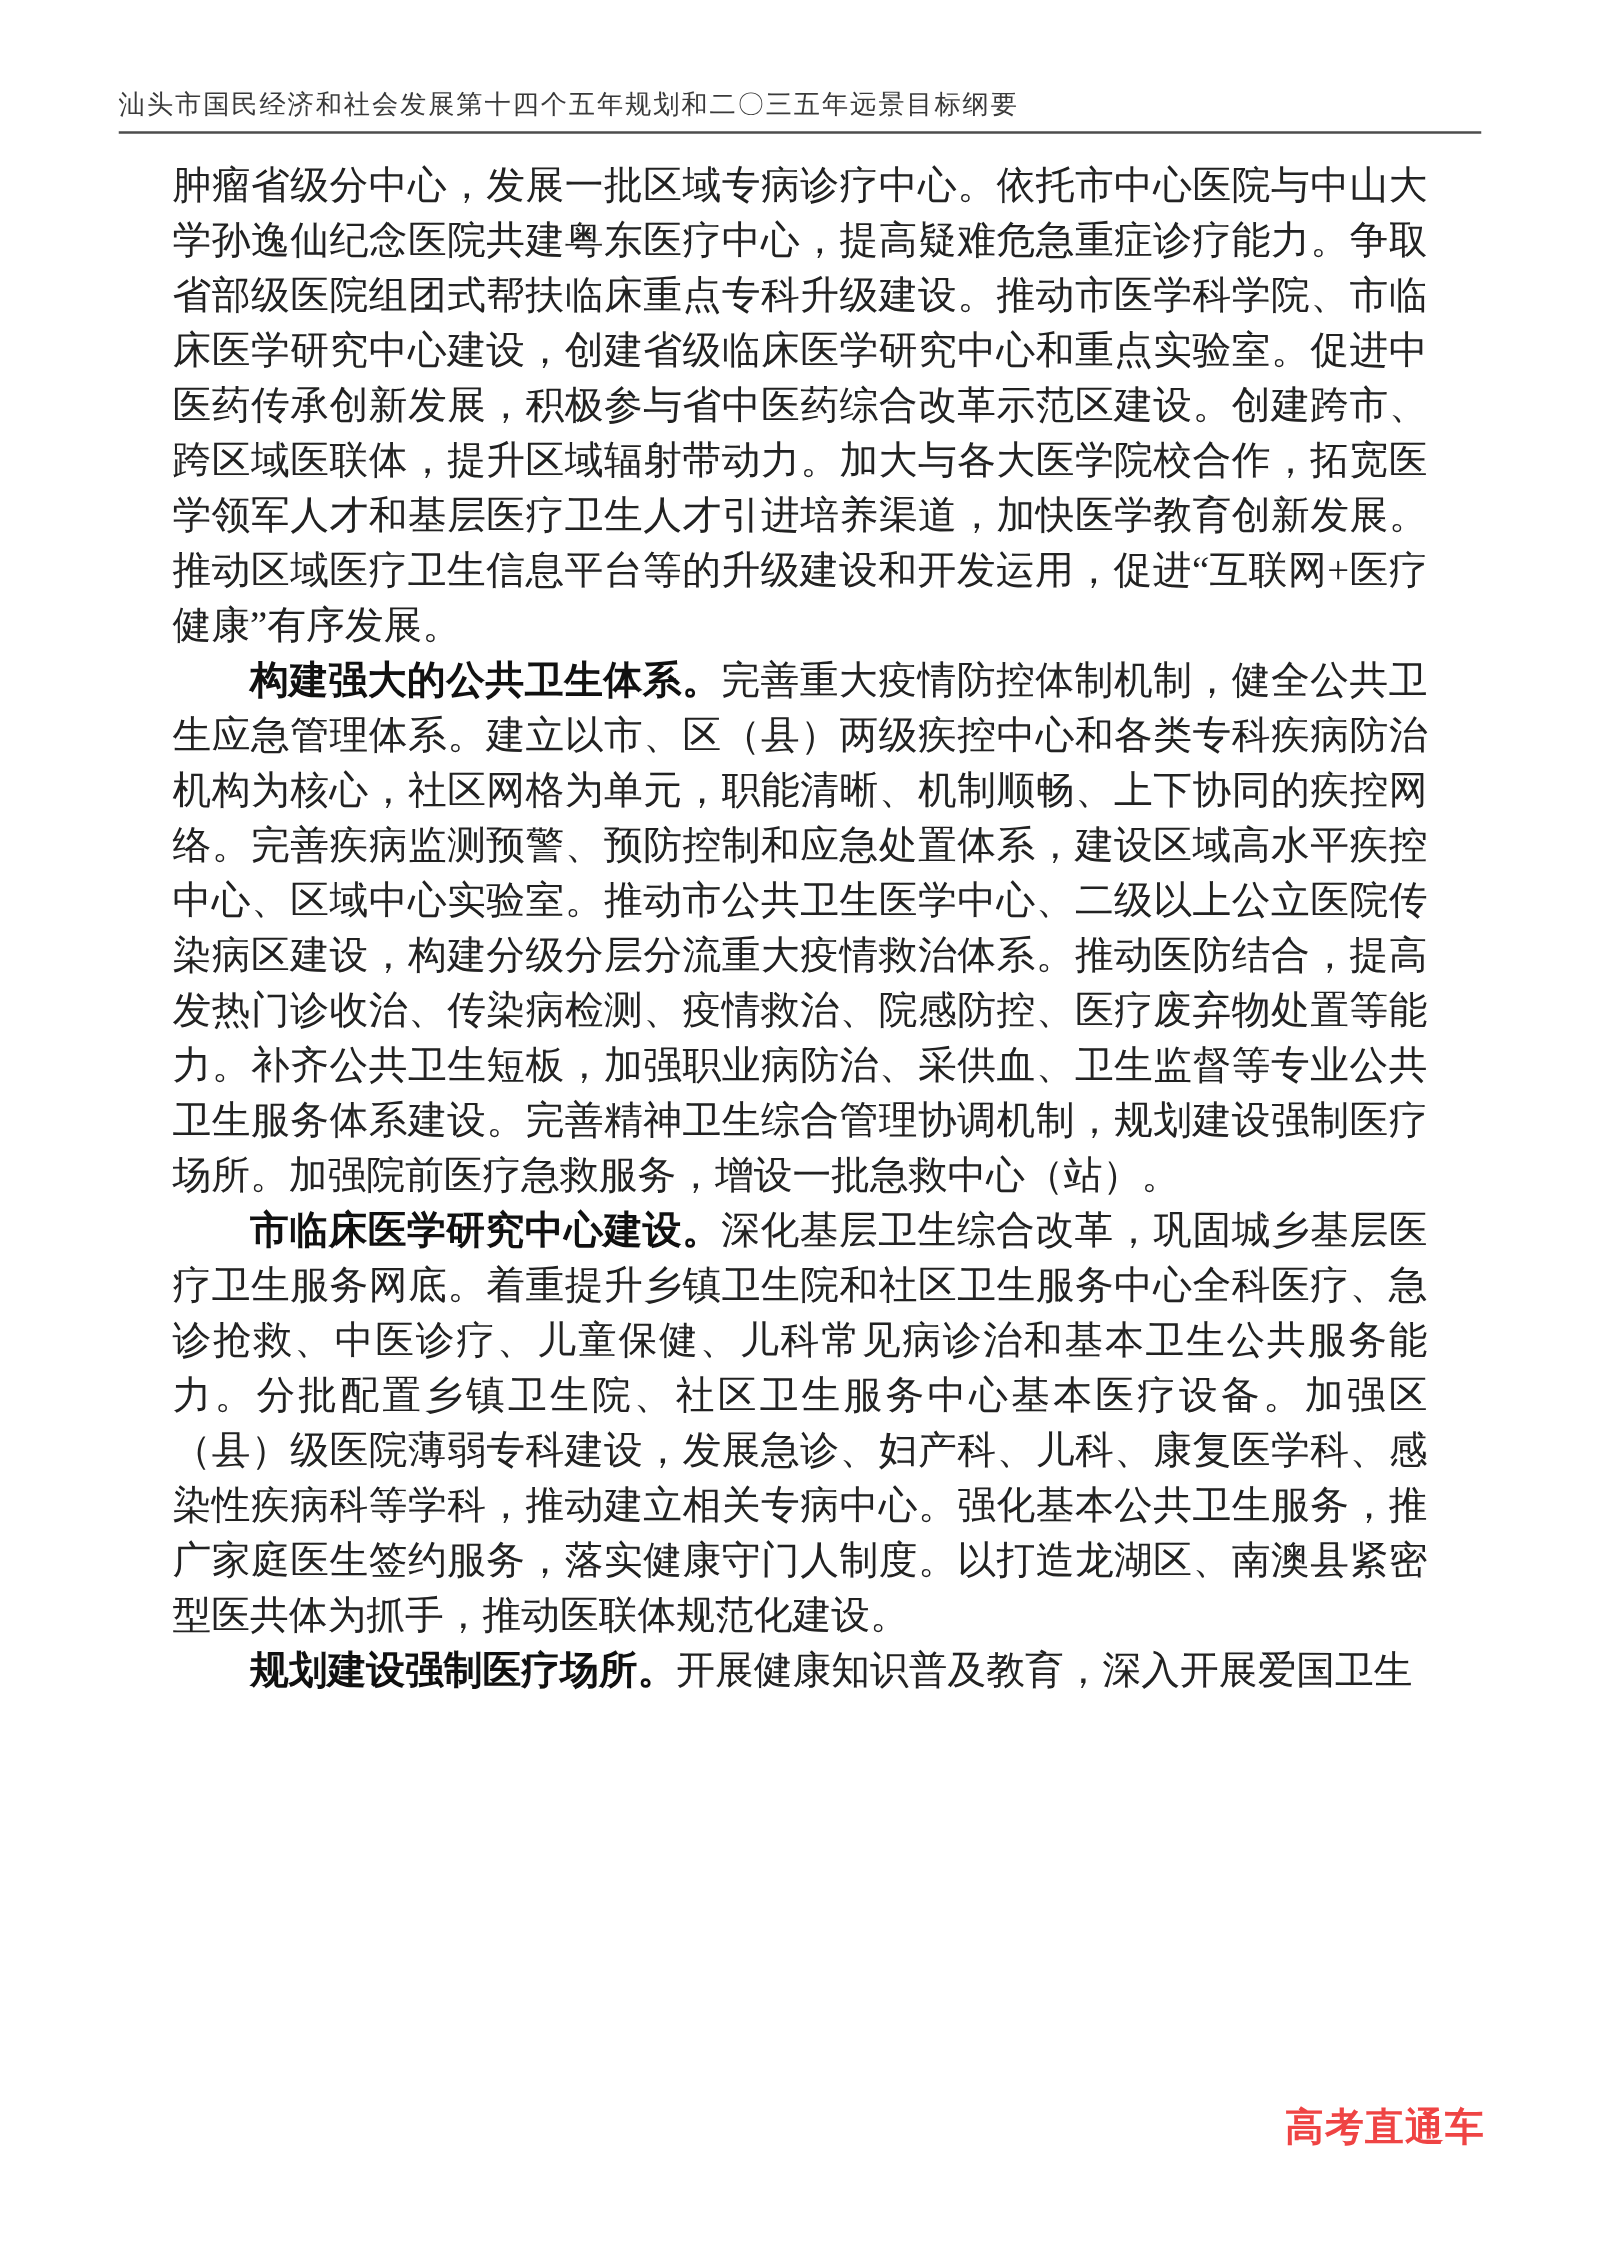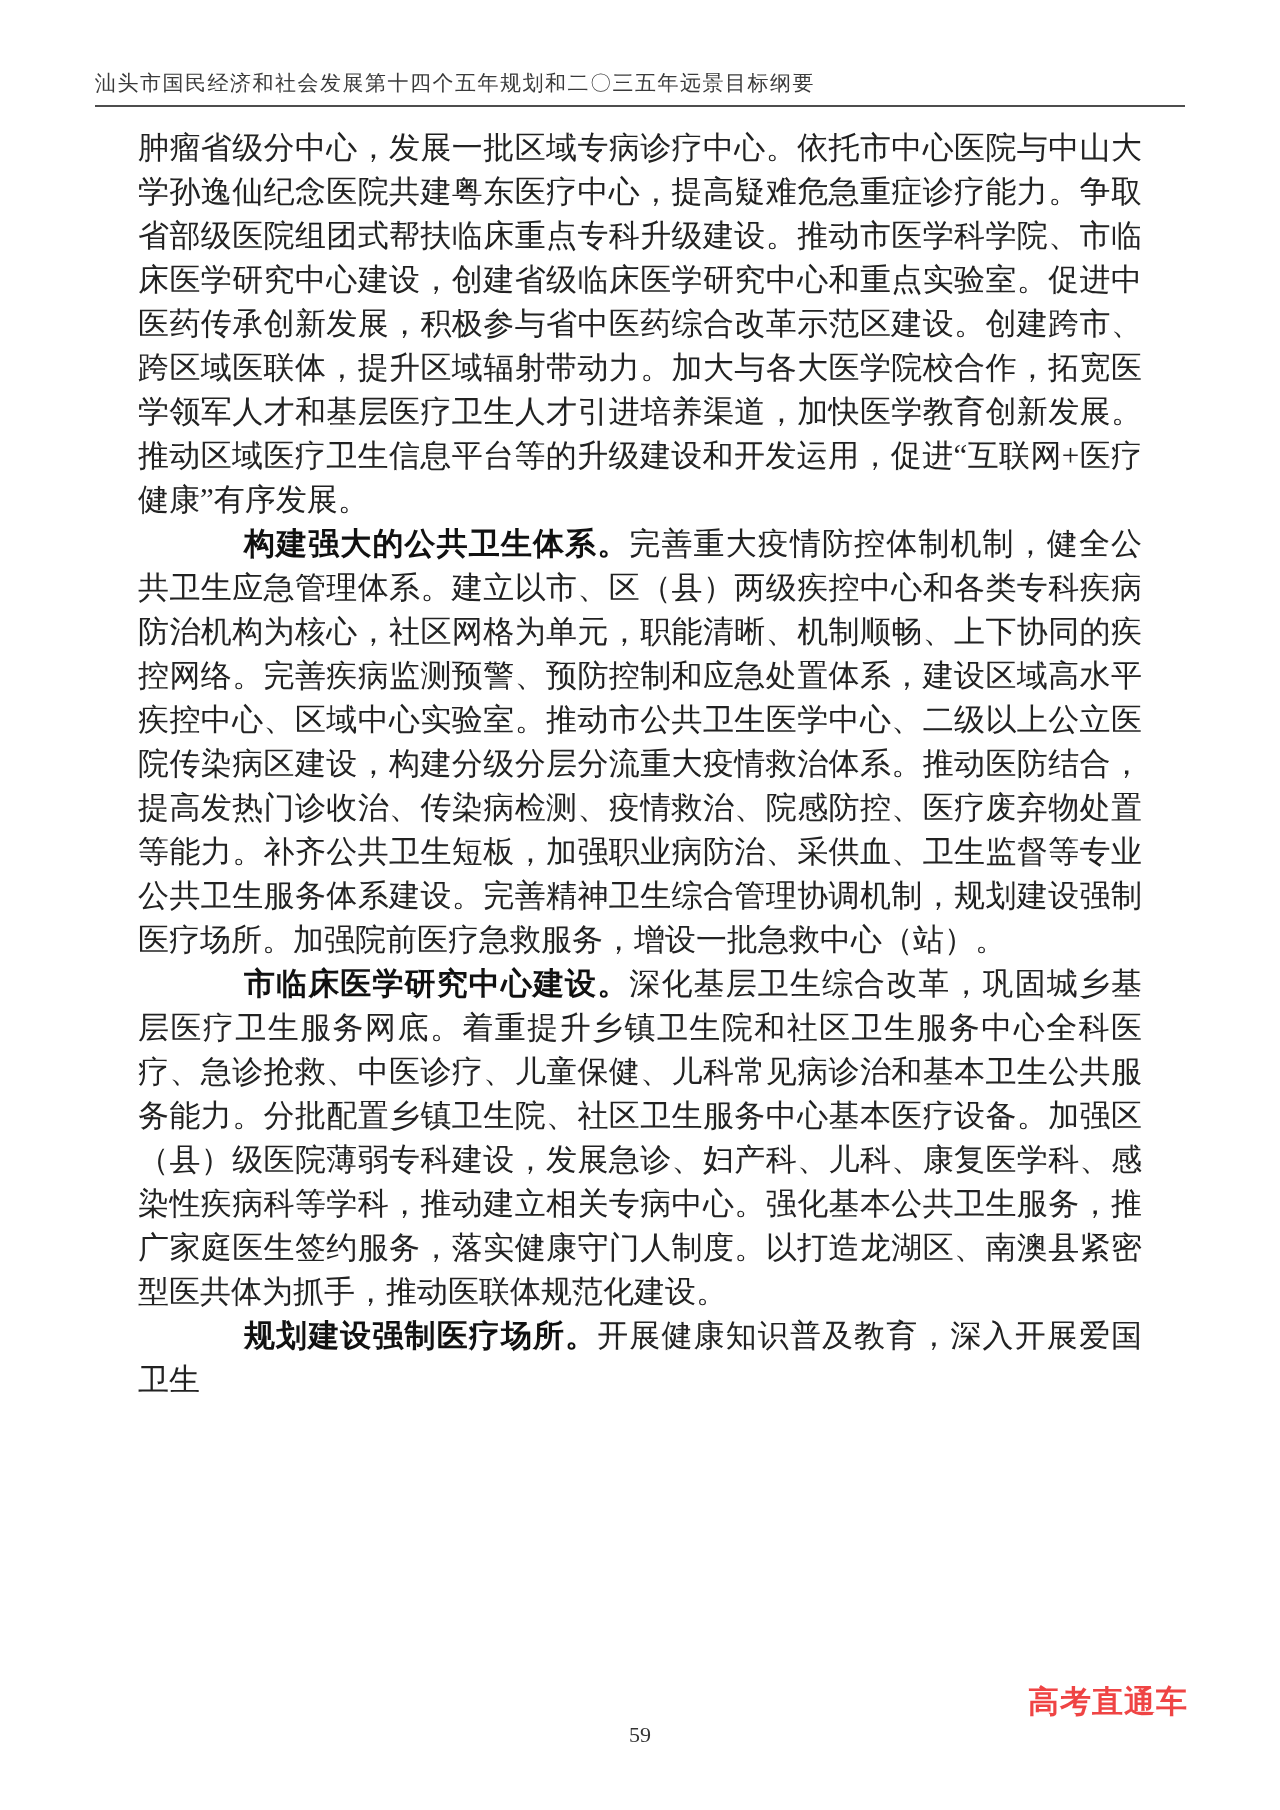--- a/index.html
+++ b/index.html
@@ -50,21 +50,20 @@
     text-align: justify;
     text-justify: inter-ideograph;
     color: #222222;
   }
   p.para.indent {
     text-indent: 62px;
   }
   strong.lead {
     font-weight: bold;
     color: #111111;
-    margin-left: 44px;
   }
   .page-number {
     position: absolute;
     top: 1722px;
     left: 0;
     width: 100%;
     text-align: center;
     font-size: 22px;
     color: #333333;
   }
@@ -89,17 +88,16 @@
     <div class="header-rule"></div>
   </div>
 
   <div class="doc-body">
       <p class="para">肿瘤省级分中心，发展一批区域专病诊疗中心。依托市中心医院与中山大学孙逸仙纪念医院共建粤东医疗中心，提高疑难危急重症诊疗能力。争取省部级医院组团式帮扶临床重点专科升级建设。推动市医学科学院、市临床医学研究中心建设，创建省级临床医学研究中心和重点实验室。促进中医药传承创新发展，积极参与省中医药综合改革示范区建设。创建跨市、跨区域医联体，提升区域辐射带动力。加大与各大医学院校合作，拓宽医学领军人才和基层医疗卫生人才引进培养渠道，加快医学教育创新发展。推动区域医疗卫生信息平台等的升级建设和开发运用，促进“互联网+医疗健康”有序发展。</p>
       <p class="para indent"><strong class="lead">构建强大的公共卫生体系。</strong>完善重大疫情防控体制机制，健全公共卫生应急管理体系。建立以市、区（县）两级疾控中心和各类专科疾病防治机构为核心，社区网格为单元，职能清晰、机制顺畅、上下协同的疾控网络。完善疾病监测预警、预防控制和应急处置体系，建设区域高水平疾控中心、区域中心实验室。推动市公共卫生医学中心、二级以上公立医院传染病区建设，构建分级分层分流重大疫情救治体系。推动医防结合，提高发热门诊收治、传染病检测、疫情救治、院感防控、医疗废弃物处置等能力。补齐公共卫生短板，加强职业病防治、采供血、卫生监督等专业公共卫生服务体系建设。完善精神卫生综合管理协调机制，规划建设强制医疗场所。加强院前医疗急救服务，增设一批急救中心（站）。</p>
       <p class="para indent"><strong class="lead">市临床医学研究中心建设。</strong>深化基层卫生综合改革，巩固城乡基层医疗卫生服务网底。着重提升乡镇卫生院和社区卫生服务中心全科医疗、急诊抢救、中医诊疗、儿童保健、儿科常见病诊治和基本卫生公共服务能力。分批配置乡镇卫生院、社区卫生服务中心基本医疗设备。加强区（县）级医院薄弱专科建设，发展急诊、妇产科、儿科、康复医学科、感染性疾病科等学科，推动建立相关专病中心。强化基本公共卫生服务，推广家庭医生签约服务，落实健康守门人制度。以打造龙湖区、南澳县紧密型医共体为抓手，推动医联体规范化建设。</p>
       <p class="para indent"><strong class="lead">规划建设强制医疗场所。</strong>开展健康知识普及教育，深入开展爱国卫生</p>
     </div>
 
-  <div class="page-number">59</div>
 
   <div class="watermark">高考直通车</div>
 
 </div>
 
 </body></html>

